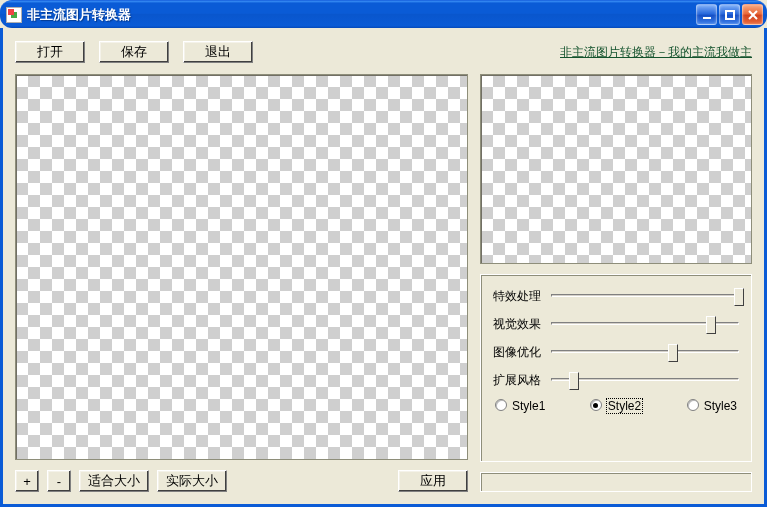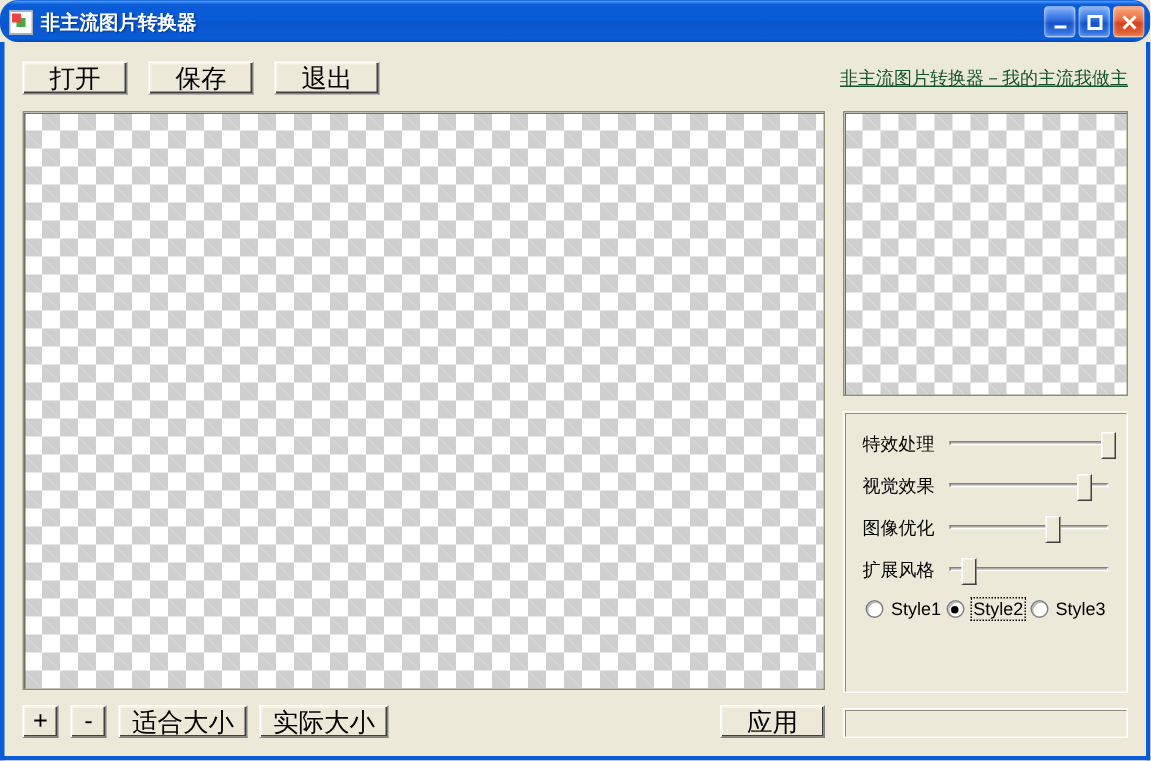--- a/index.html
+++ b/index.html
@@ -77,21 +77,21 @@
     height: 24px;
     margin-bottom: 10px;
   }
   .btn {
     height: 22px;
     min-width: 70px;
     background: #ece9d8;
     border: 1px solid #808080;
     border-top-color:#fff;border-left-color:#fff;
     box-shadow: inset -1px -1px #404040, inset 1px 1px #f4f2e9;
-    font-size: 17px;
+    font-size: 13px;
     display:inline-flex;align-items:center;justify-content:center;
     padding: 0 8px;
     margin-right: 14px;
     cursor: default;
     user-select:none;
   }
   .btn.small { min-width: 24px; padding: 0; margin-right: 6px;}
   .link {
     color: #14532d;
     text-decoration: underline;
@@ -124,21 +124,21 @@
   }
   .bottombar {
     margin-top: 10px;
     display: flex;
     align-items: center;
   }
   .bottombar .spacer { flex:1; }
   .bottombar .btn { margin-right: 8px; }
   .bottombar .btn.apply { min-width: 70px; margin-right: 0; text-align: center;}
   .right-col {
-    width: 190px;
+    width: 272px;
     display:flex;flex-direction:column;
     gap: 10px;
   }
   .preview {
     height: 190px;
   }
   .panel {
     border: 1px solid #fff;
     box-shadow: inset 1px 1px #8e8e7a;
     background: #ece9d8;
@@ -170,21 +170,21 @@
     background:#ece9d8;
     border:1px solid #404040;border-top-color:#fff;border-left-color:#fff;
     transform:translateX(-5px);
   }
   .radios {
     display:flex; justify-content:space-between;
     margin-top:4px;
     padding: 0 2px;
   }
   .radio {
-    display:flex;align-items:center;gap:5px;
+    display:flex;gap:5px;
     font-size:12px;
   }
   .radio .dot {
     width:12px;height:12px;border-radius:50%;
     border:1px solid #808080;background:#fff;
     box-shadow: inset 1px 1px #bbb;
     display:flex;align-items:center;justify-content:center;
   }
   .radio .dot.sel::after{
     content:"";width:5px;height:5px;border-radius:50%;background:#000;

